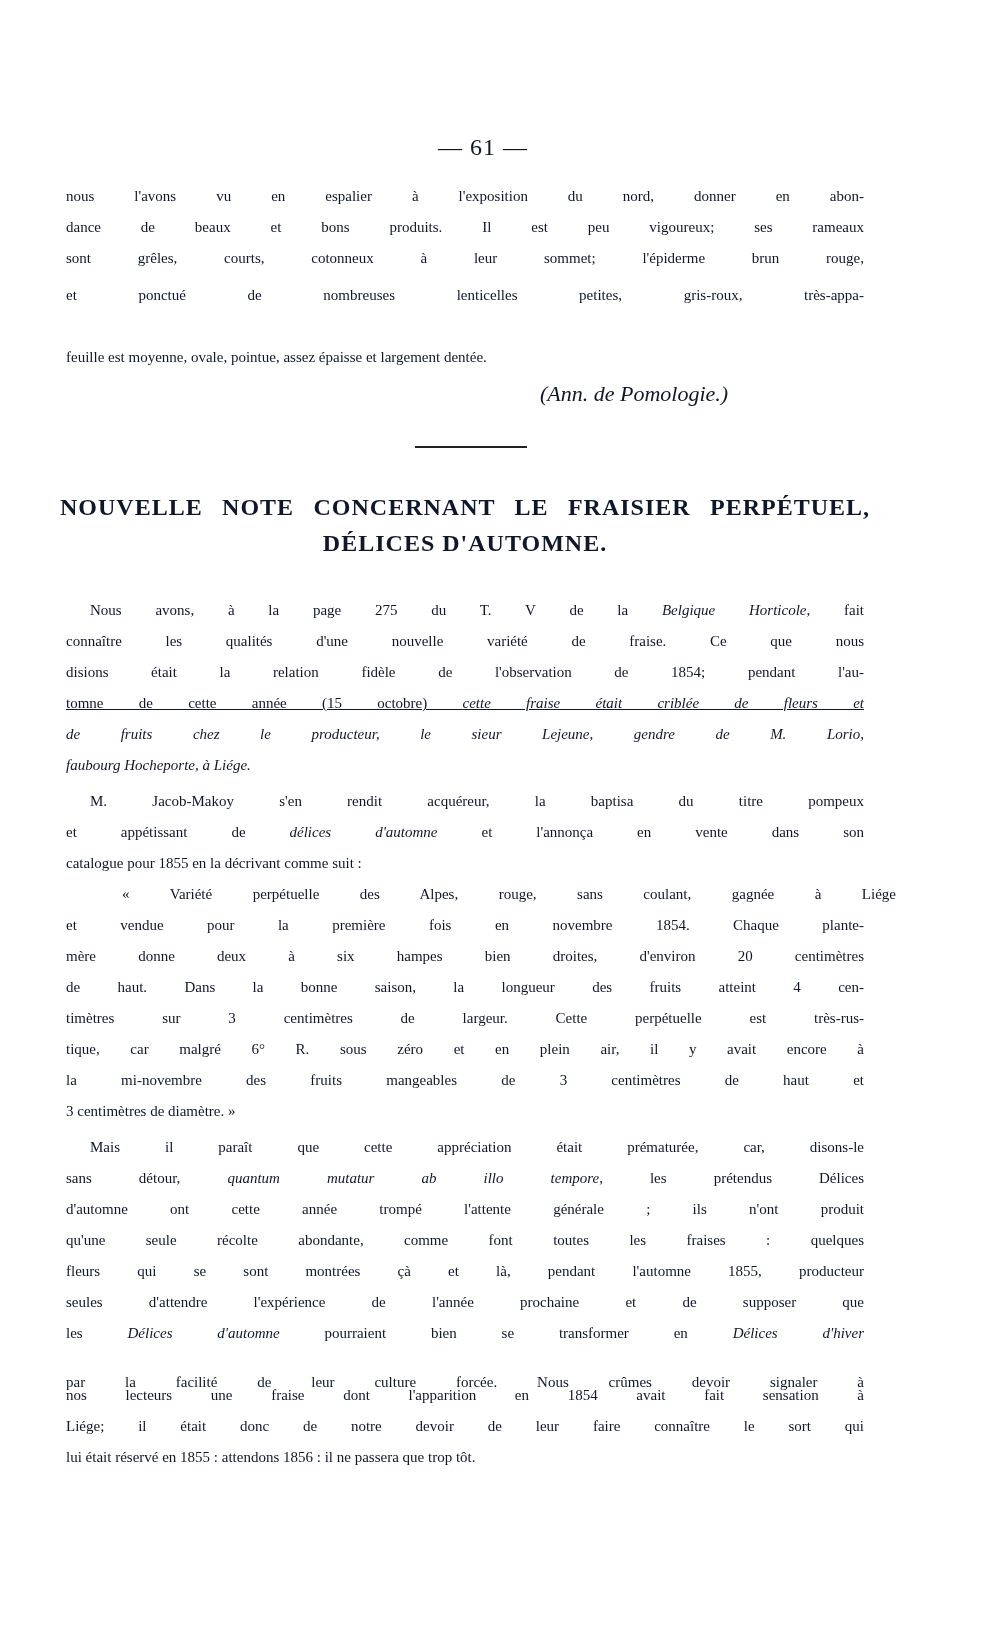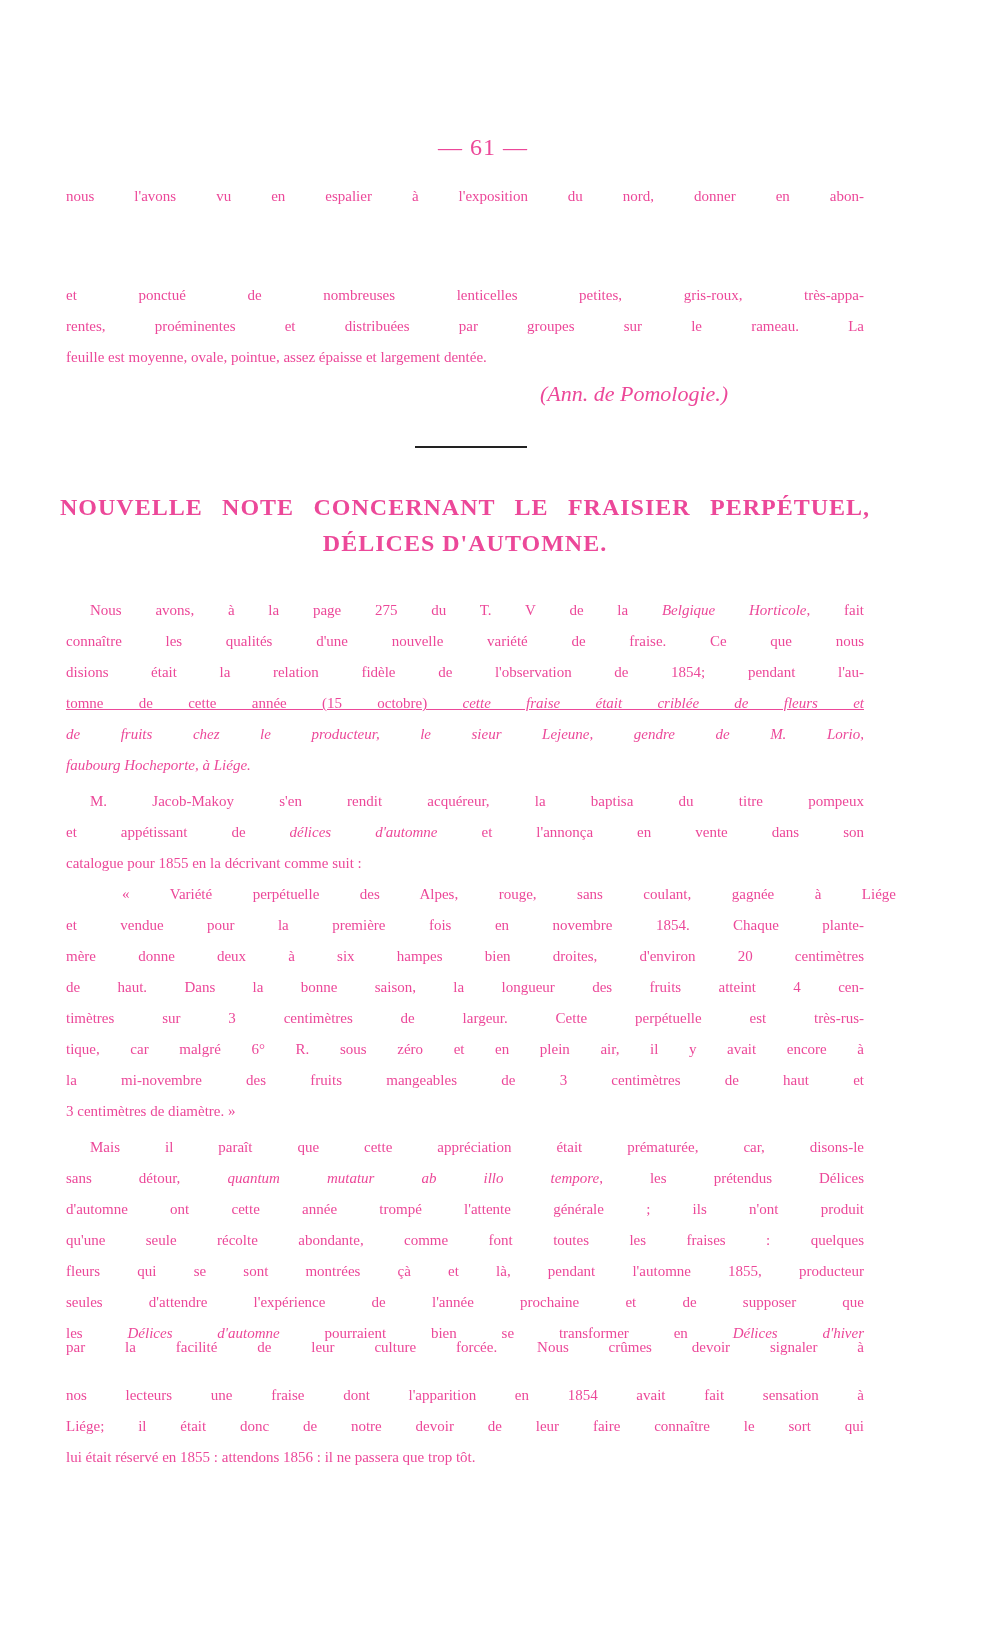--- a/index.html
+++ b/index.html
@@ -1,19 +1,19 @@
 <!DOCTYPE html>
 <html><head>
 <meta charset="utf-8">
 <style>
   html, body { margin: 0; padding: 0; background: #ffffff; }
   body { width: 1000px; height: 1629px; position: relative; overflow: hidden; }
   .page {
     position: absolute; left: 0; top: 0; width: 1000px; height: 1629px;
-    background: #ffffff; color: #ec4899;
+    background: #ffffff; color: #0f172a;
     font-family: "Liberation Serif", "DejaVu Serif", serif;
   }
   .page-number {
     position: absolute; left: 0; width: 966px; top: 134px;
     text-align: center; font-size: 24px; letter-spacing: 1px;
   }
   .line {
     position: absolute; left: 66px; width: 798px;
     font-size: 15px; line-height: 30px; white-space: nowrap;
     text-align: justify; text-align-last: justify;
@@ -37,22 +37,23 @@
   i { font-style: italic; }
 </style>
 </head>
 <body>
 
 <div class="page">
 
   <div class="page-number">— 61 —</div>
 
   <div class="line" style="top:181px">nous l'avons vu en espalier à l'exposition du nord, donner en abon-</div>
+  <div class="line" style="top:212px">dance de beaux et bons produits. Il est peu vigoureux; ses rameaux</div>
+  <div class="line" style="top:243px">sont grêles, courts, cotonneux à leur sommet; l'épiderme brun rouge,</div>
   <div class="line" style="top:280px">et ponctué de nombreuses lenticelles petites, gris-roux, très-appa-</div>
-  <div class="line" style="top:311px">rentes, proéminentes et distribuées par groupes sur le rameau. La</div>
   <div class="line last" style="top:342px">feuille est moyenne, ovale, pointue, assez épaisse et largement dentée.</div>
 
   <div class="attribution">(Ann. de Pomologie.)</div>
 
   <div class="rule"></div>
 
   <div class="heading l1">NOUVELLE NOTE CONCERNANT LE FRAISIER PERPÉTUEL,</div>
   <div class="heading l2">DÉLICES D'AUTOMNE.</div>
 
   <div id="article-body">
@@ -73,18 +74,18 @@
       <div class="line" style="top: 1034px;"><span>tique, car malgré 6° R. sous zéro et en plein air, il y avait encore à</span></div>
       <div class="line" style="top: 1065px;"><span>la mi-novembre des fruits mangeables de 3 centimètres de haut et</span></div>
       <div class="line last" style="top: 1096px;"><span>3 centimètres de diamètre. »</span></div>
       <div class="line indent" style="top: 1132px;"><span>Mais il paraît que cette appréciation était prématurée, car, disons-le</span></div>
       <div class="line" style="top: 1163px;"><span>sans détour, </span><i>quantum mutatur ab illo tempore</i><span>, les prétendus Délices</span></div>
       <div class="line" style="top: 1194px;"><span>d'automne ont cette année trompé l'attente générale ; ils n'ont produit</span></div>
       <div class="line" style="top: 1225px;"><span>qu'une seule récolte abondante, comme font toutes les fraises : quelques</span></div>
       <div class="line" style="top: 1256px;"><span>fleurs qui se sont montrées çà et là, pendant l'automne 1855, producteur</span></div>
       <div class="line" style="top: 1287px;"><span>seules d'attendre l'expérience de l'année prochaine et de supposer que</span></div>
       <div class="line" style="top: 1318px;"><span>les </span><i>Délices d'automne</i><span> pourraient bien se transformer en </span><i>Délices d'hiver</i></div>
-      <div class="line" style="top: 1332px;"><span>par la facilité de leur culture forcée. Nous crûmes devoir signaler à</span></div>
+      <div class="line" style="top: 1367px;"><span>par la facilité de leur culture forcée. Nous crûmes devoir signaler à</span></div>
       <div class="line" style="top: 1380px;"><span>nos lecteurs une fraise dont l'apparition en 1854 avait fait sensation à</span></div>
       <div class="line" style="top: 1411px;"><span>Liége; il était donc de notre devoir de leur faire connaître le sort qui</span></div>
       <div class="line last" style="top: 1442px;"><span>lui était réservé en 1855 : attendons 1856 : il ne passera que trop tôt.</span></div>
     </div>
 </div>
 
 </body></html>

